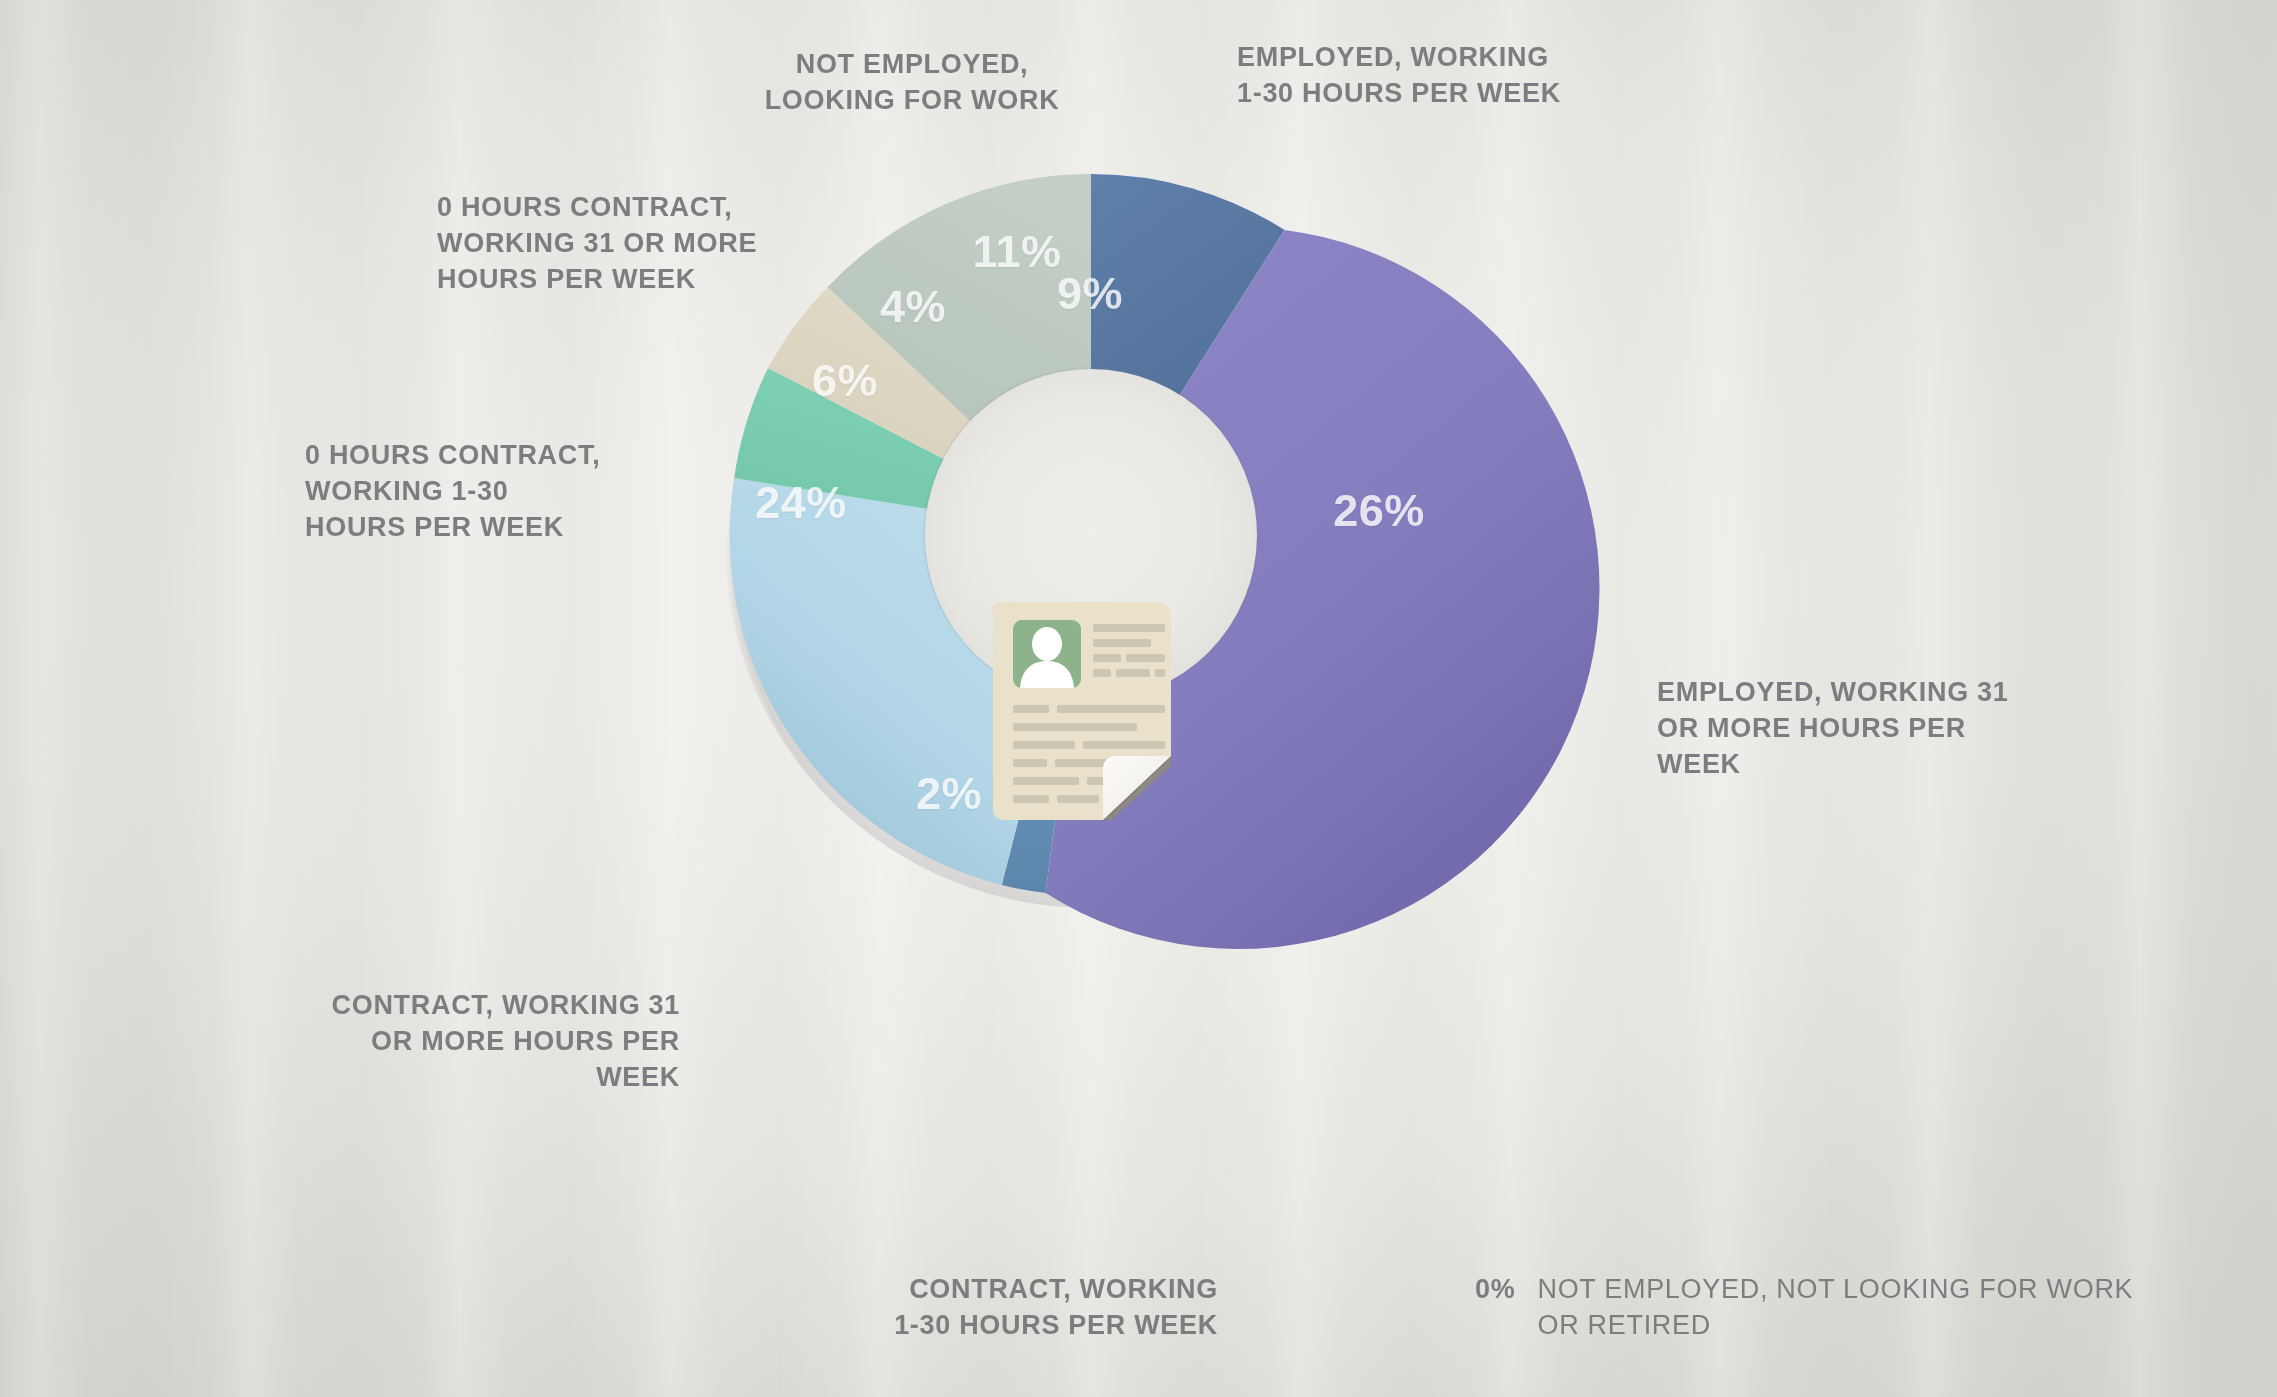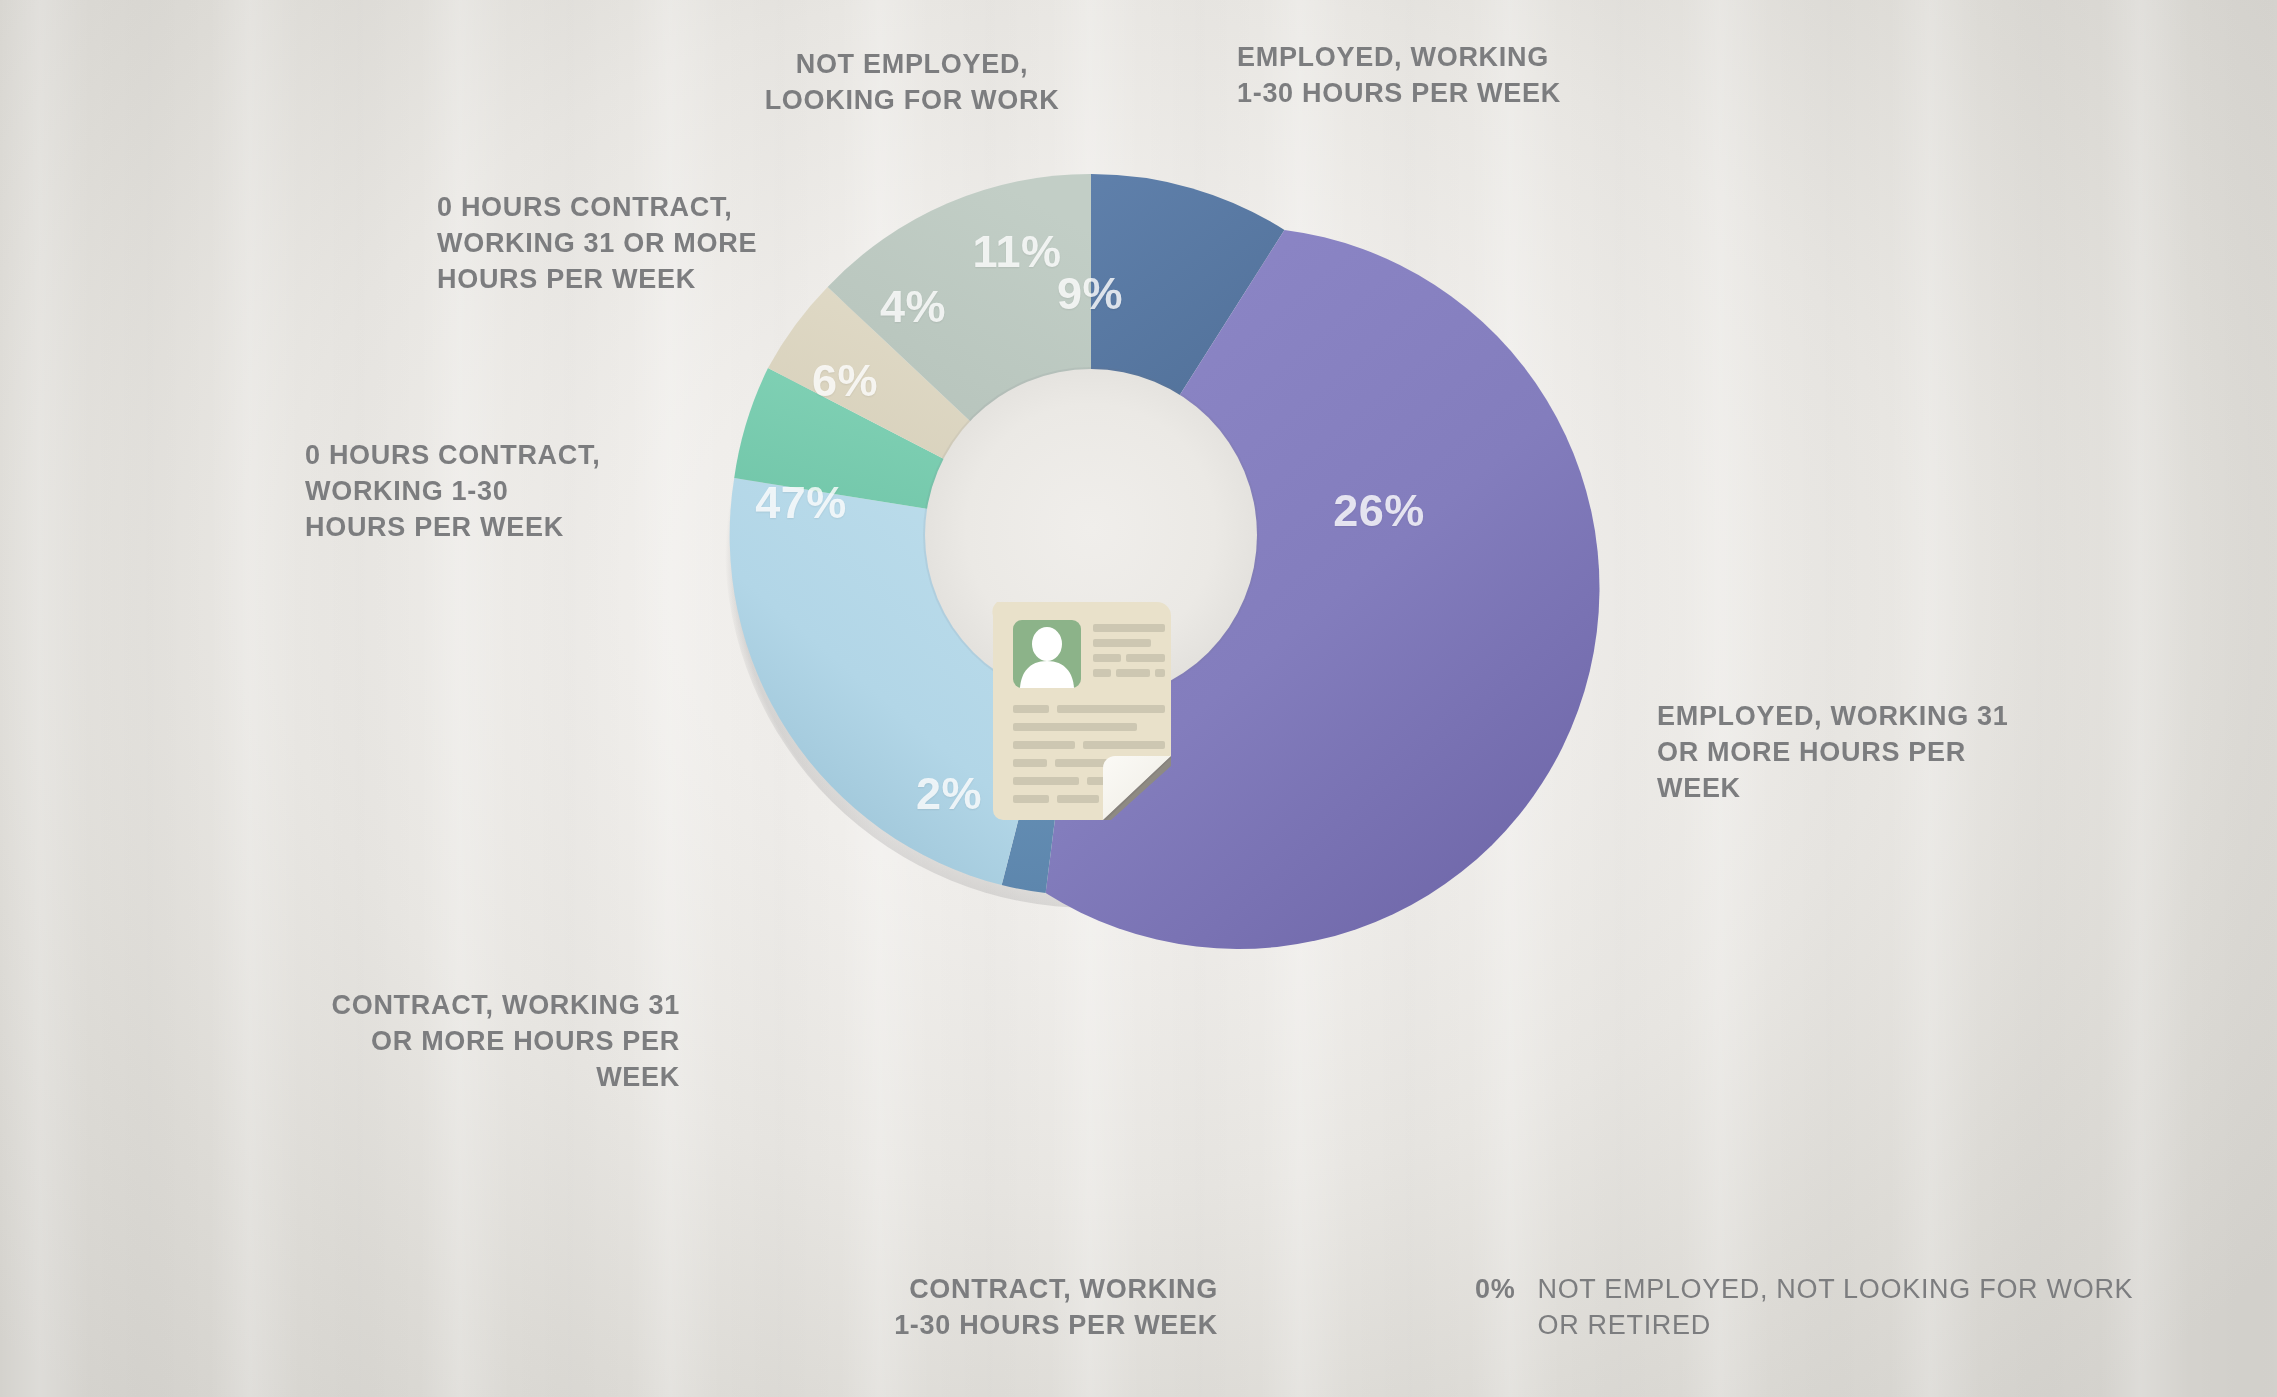--- a/index.html
+++ b/index.html
@@ -193,21 +193,21 @@
       <circle cx="361" cy="361" r="168" fill="rgba(120,120,125,0.10)"></circle>
       <circle cx="361" cy="361" r="166" fill="url(#holeGrad)"></circle>
     </svg>
 
     <div class="pct-label" style="left:360px; top:120px;">9%</div>
 
     <div class="pct-label" style="left:649px; top:337px;">26%</div>
 
     <div class="pct-label" style="left:219px; top:620px;">2%</div>
 
-    <div class="pct-label" style="left:71px; top:329px;">47%</div>
+    <div class="pct-label" style="left:71px; top:329px;">24%</div>
 
     <div class="pct-label" style="left:115px; top:207px;">6%</div>
 
     <div class="pct-label" style="left:183px; top:133px;">4%</div>
 
     <div class="pct-label" style="left:287px; top:78px;">11%</div>
   </div>
 
   <svg id="cv-icon" viewBox="0 0 202 236">
     <defs>
@@ -254,21 +254,21 @@
     <path d="M 118 228 L 186 164 L 130 164 a 12 12 0 0 0 -12 12 Z" fill="url(#foldGrad)"></path>
     <path d="M 118 228 L 186 164 L 186 166 L 121 228 Z" fill="#7f7b75" opacity="0.55"></path>
   </svg>
 
   <div class="cat-label left" style="left:742px; top:47px; width:340px;text-align:center;">NOT EMPLOYED,
 LOOKING FOR WORK</div>
 
   <div class="cat-label left" style="left:1237px; top:40px; width:380px;">EMPLOYED, WORKING
 1-30 HOURS PER WEEK</div>
 
-  <div class="cat-label left" style="left:1657px; top:675px; width:380px;margin-top:24px;">EMPLOYED, WORKING 31
+  <div class="cat-label left" style="left:1657px; top:675px; width:380px;">EMPLOYED, WORKING 31
 OR MORE HOURS PER WEEK</div>
 
   <div class="cat-label left" style="left:437px; top:190px; width:330px;">0 HOURS CONTRACT,
 WORKING 31 OR MORE
 HOURS PER WEEK</div>
 
   <div class="cat-label left" style="left:305px; top:438px; width:300px;">0 HOURS CONTRACT,
 WORKING 1-30
 HOURS PER WEEK</div>
 

